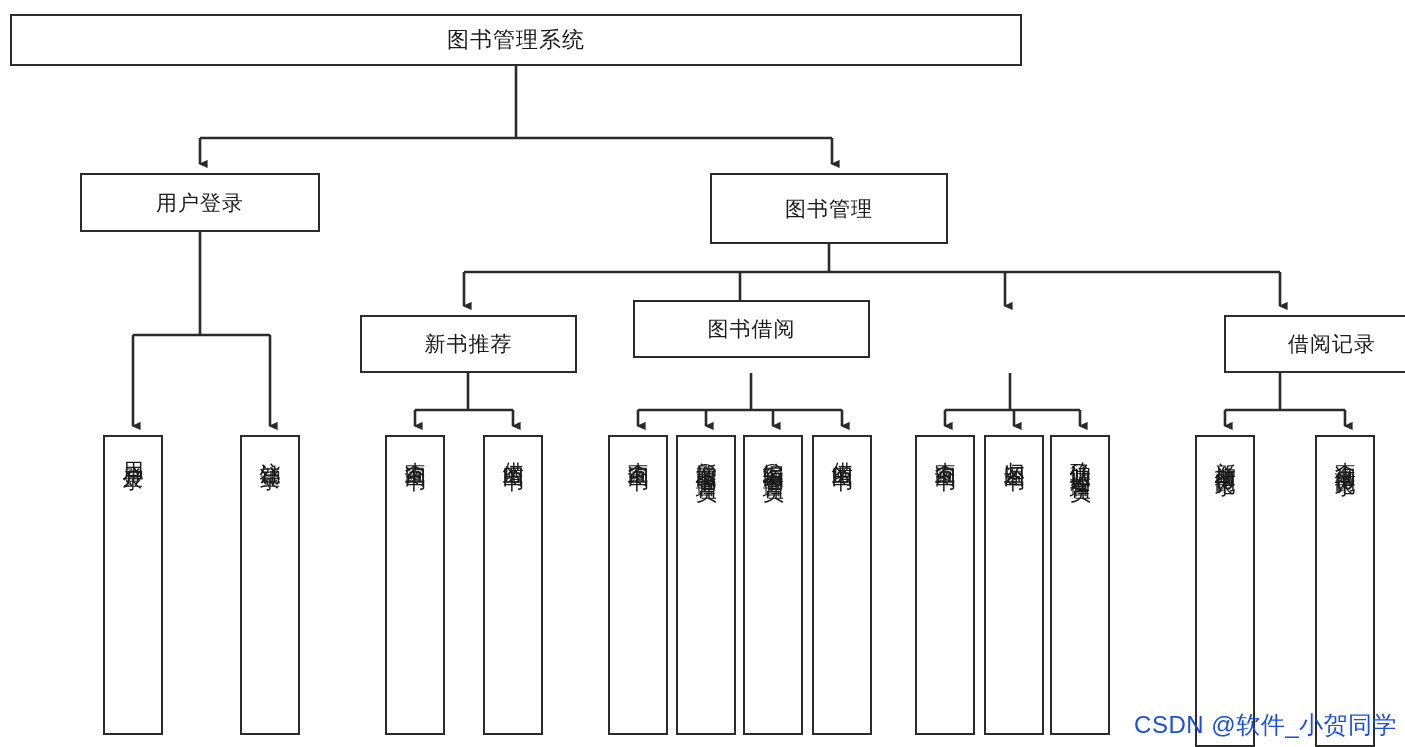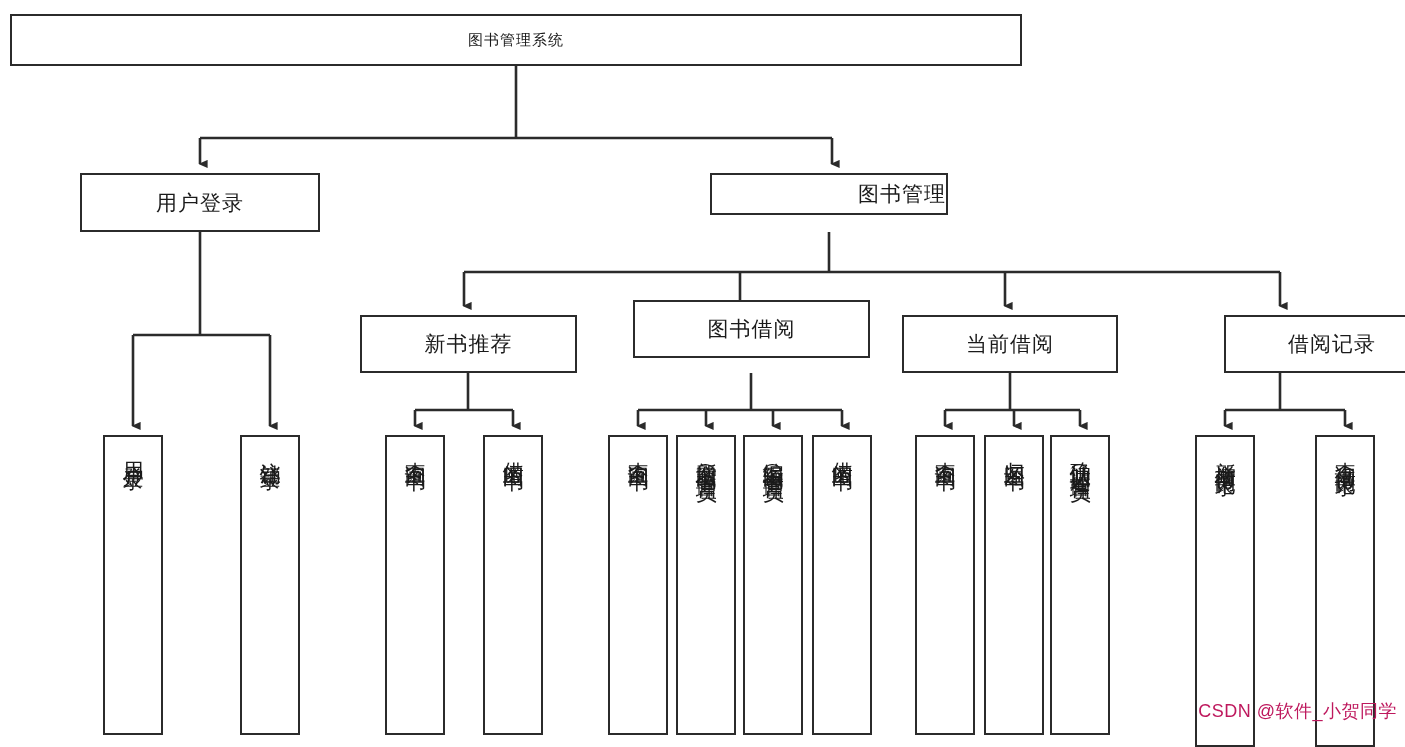--- a/index.html
+++ b/index.html
@@ -36,42 +36,42 @@
     justify-content: center;
     color: #1a1a1a;
   }
   .node-h .label {
     font-size: 21px;
     line-height: 1.2;
     letter-spacing: 1px;
     white-space: nowrap;
   }
   .node-root .label {
-    font-size: 15px;
+    font-size: 22px;
     letter-spacing: 1px;
   }
   .node-v {
     align-items: flex-start;
     justify-content: center;
     padding-top: 8px;
   }
   .node-v .label {
     writing-mode: vertical-rl;
     text-orientation: upright;
     font-size: 21px;
     line-height: 1.25;
     letter-spacing: 3px;
     display: block;
   }
   .watermark {
     position: absolute;
     right: 8px;
-    bottom: 24px;
-    font-size: 18px;
-    color: #be185d;
+    bottom: 6px;
+    font-size: 24px;
+    color: #1d4ed8;
     letter-spacing: 0.5px;
     white-space: nowrap;
   }
 </style>
 </head>
 <body>
 
 <div id="canvas">
 
   <svg class="wires" viewBox="0 0 1405 747" xmlns="http://www.w3.org/2000/svg">
@@ -126,35 +126,32 @@
   </svg>
 
   <div class="node node-h node-root" style="left:10px; top:14px; width:1012px; height:52px;">
     <span class="label">图书管理系统</span>
   </div>
 
   <div class="node node-h" style="left:80px; top:173px; width:240px; height:59px;">
     <span class="label">用户登录</span>
   </div>
 
-  <div class="node node-h" style="left:710px; top:173px; width:238px; height:42px;justify-content:flex-end;">
+  <div class="node node-h" style="left:710px; top:173px; width:238px; height:71px;">
     <span class="label">图书管理</span>
   </div>
 
   <div class="node node-h" style="left:360px; top:315px; width:217px; height:58px;">
     <span class="label">新书推荐</span>
   </div>
 
   <div class="node node-h" style="left:633px; top:300px; width:237px; height:58px;">
     <span class="label">图书借阅</span>
   </div>
 
-  <div class="node node-h" style="left:902px; top:315px; width:216px; height:58px;">
-    <span class="label">当前借阅</span>
-  </div>
 
   <div class="node node-h" style="left:1224px; top:315px; width:216px; height:58px;">
     <span class="label">借阅记录</span>
   </div>
 
   <div class="node node-v" style="left:103px; top:435px; width:60px; height:300px;">
     <span class="label">用户登录</span>
   </div>
   <div class="node node-v" style="left:240px; top:435px; width:60px; height:300px;">
     <span class="label">注销登录</span>

